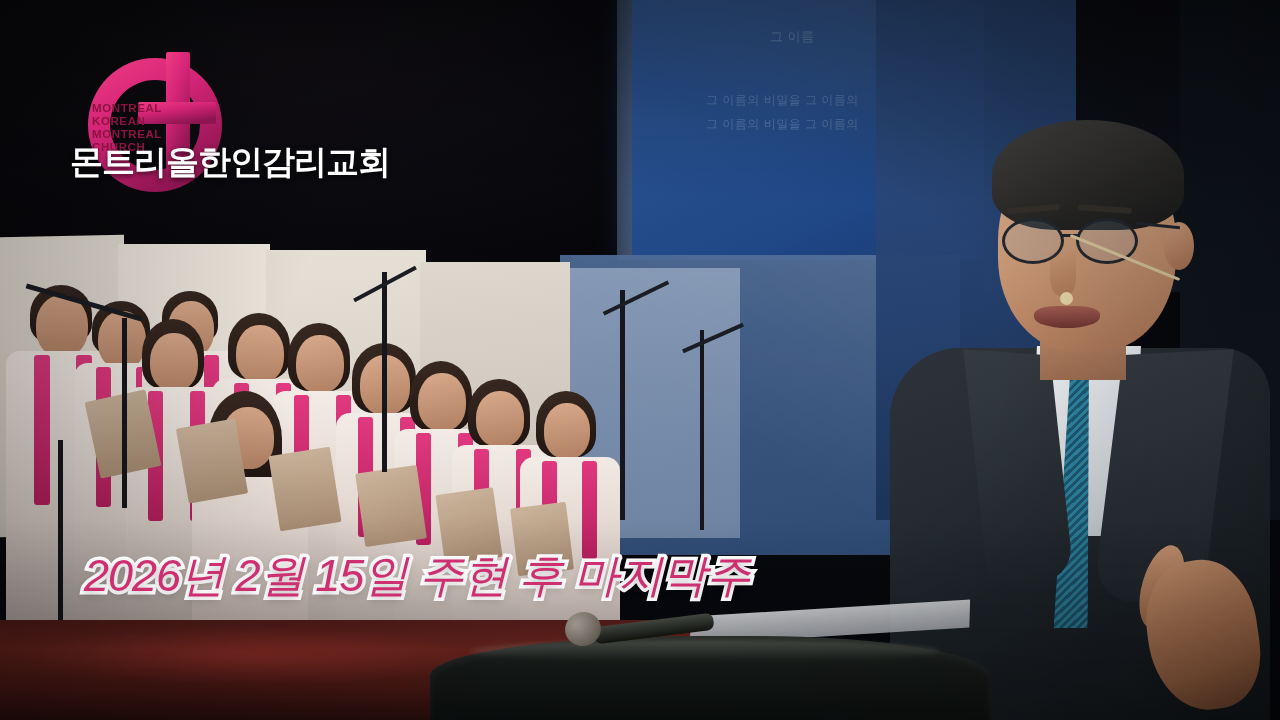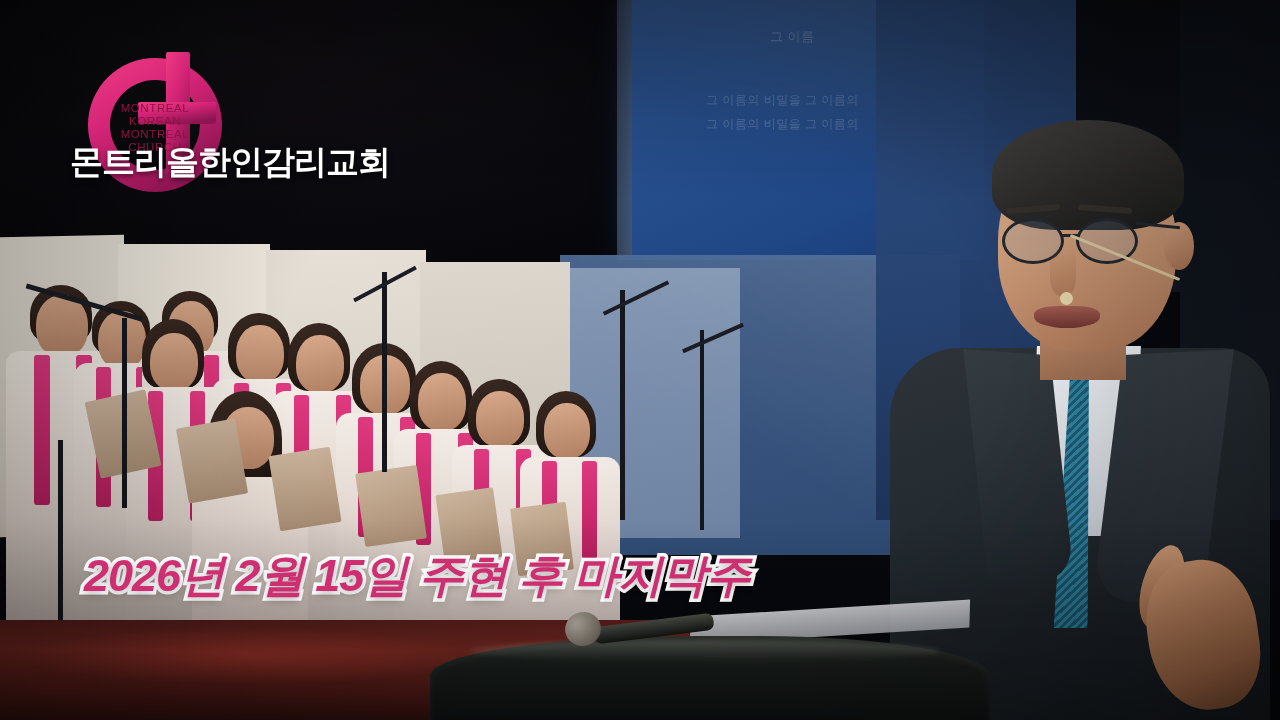--- a/index.html
+++ b/index.html
@@ -266,23 +266,23 @@
     position:absolute; inset:0; pointer-events:none;
     background:
       radial-gradient(ellipse 900px 600px at 640px 360px, rgba(0,0,0,0) 40%, rgba(0,0,0,.42) 100%),
       linear-gradient(180deg, rgba(0,0,0,.30) 0%, rgba(0,0,0,0) 28%, rgba(0,0,0,0) 72%, rgba(0,0,0,.28) 100%);
   }
 
   
   .logo { position:absolute; left:80px; top:50px; width:150px; height:150px; }
   .logo svg { display:block; }
   .logo-words {
-    position:absolute; left:0px; top:52px; width:150px;
-    text-align:center; line-height:1.12;
-    font-size:11.5px; font-weight:400; letter-spacing:.6px;
+    position:absolute; left:12px; top:52px; width:150px;
+    text-align:left; line-height:1.12;
+    font-size:11.5px; font-weight:700; letter-spacing:.6px;
     color:#8e1340;
   }
   .church-name {
     position:absolute; left:70px; top:140px;
     font-size:33px; font-weight:800; letter-spacing:-1px;
     color:#ffffff;
     text-shadow:0 2px 5px rgba(0,0,0,.65);
     white-space:nowrap;
   }
 
@@ -291,21 +291,21 @@
     position:absolute; left:72px; top:424px;
     font-size:78px; font-weight:900; font-style:italic;
     letter-spacing:-2px; white-space:nowrap;
     color:#353f8f;
     -webkit-text-stroke:9px #ffffff;
     paint-order:stroke fill;
     text-shadow:0 4px 10px rgba(0,0,0,.35);
   }
   .subline {
     position:absolute; left:84px; top:546px;
-    font-size:45px; font-weight:700; font-style:italic;
+    font-size:45px; font-weight:400; font-style:italic;
     letter-spacing:-1px; white-space:nowrap;
     color:#ce2f70;
     -webkit-text-stroke:7px #ffffff;
     paint-order:stroke fill;
     text-shadow:0 3px 8px rgba(0,0,0,.30);
   }
 </style>
 </head>
 <body>
 

